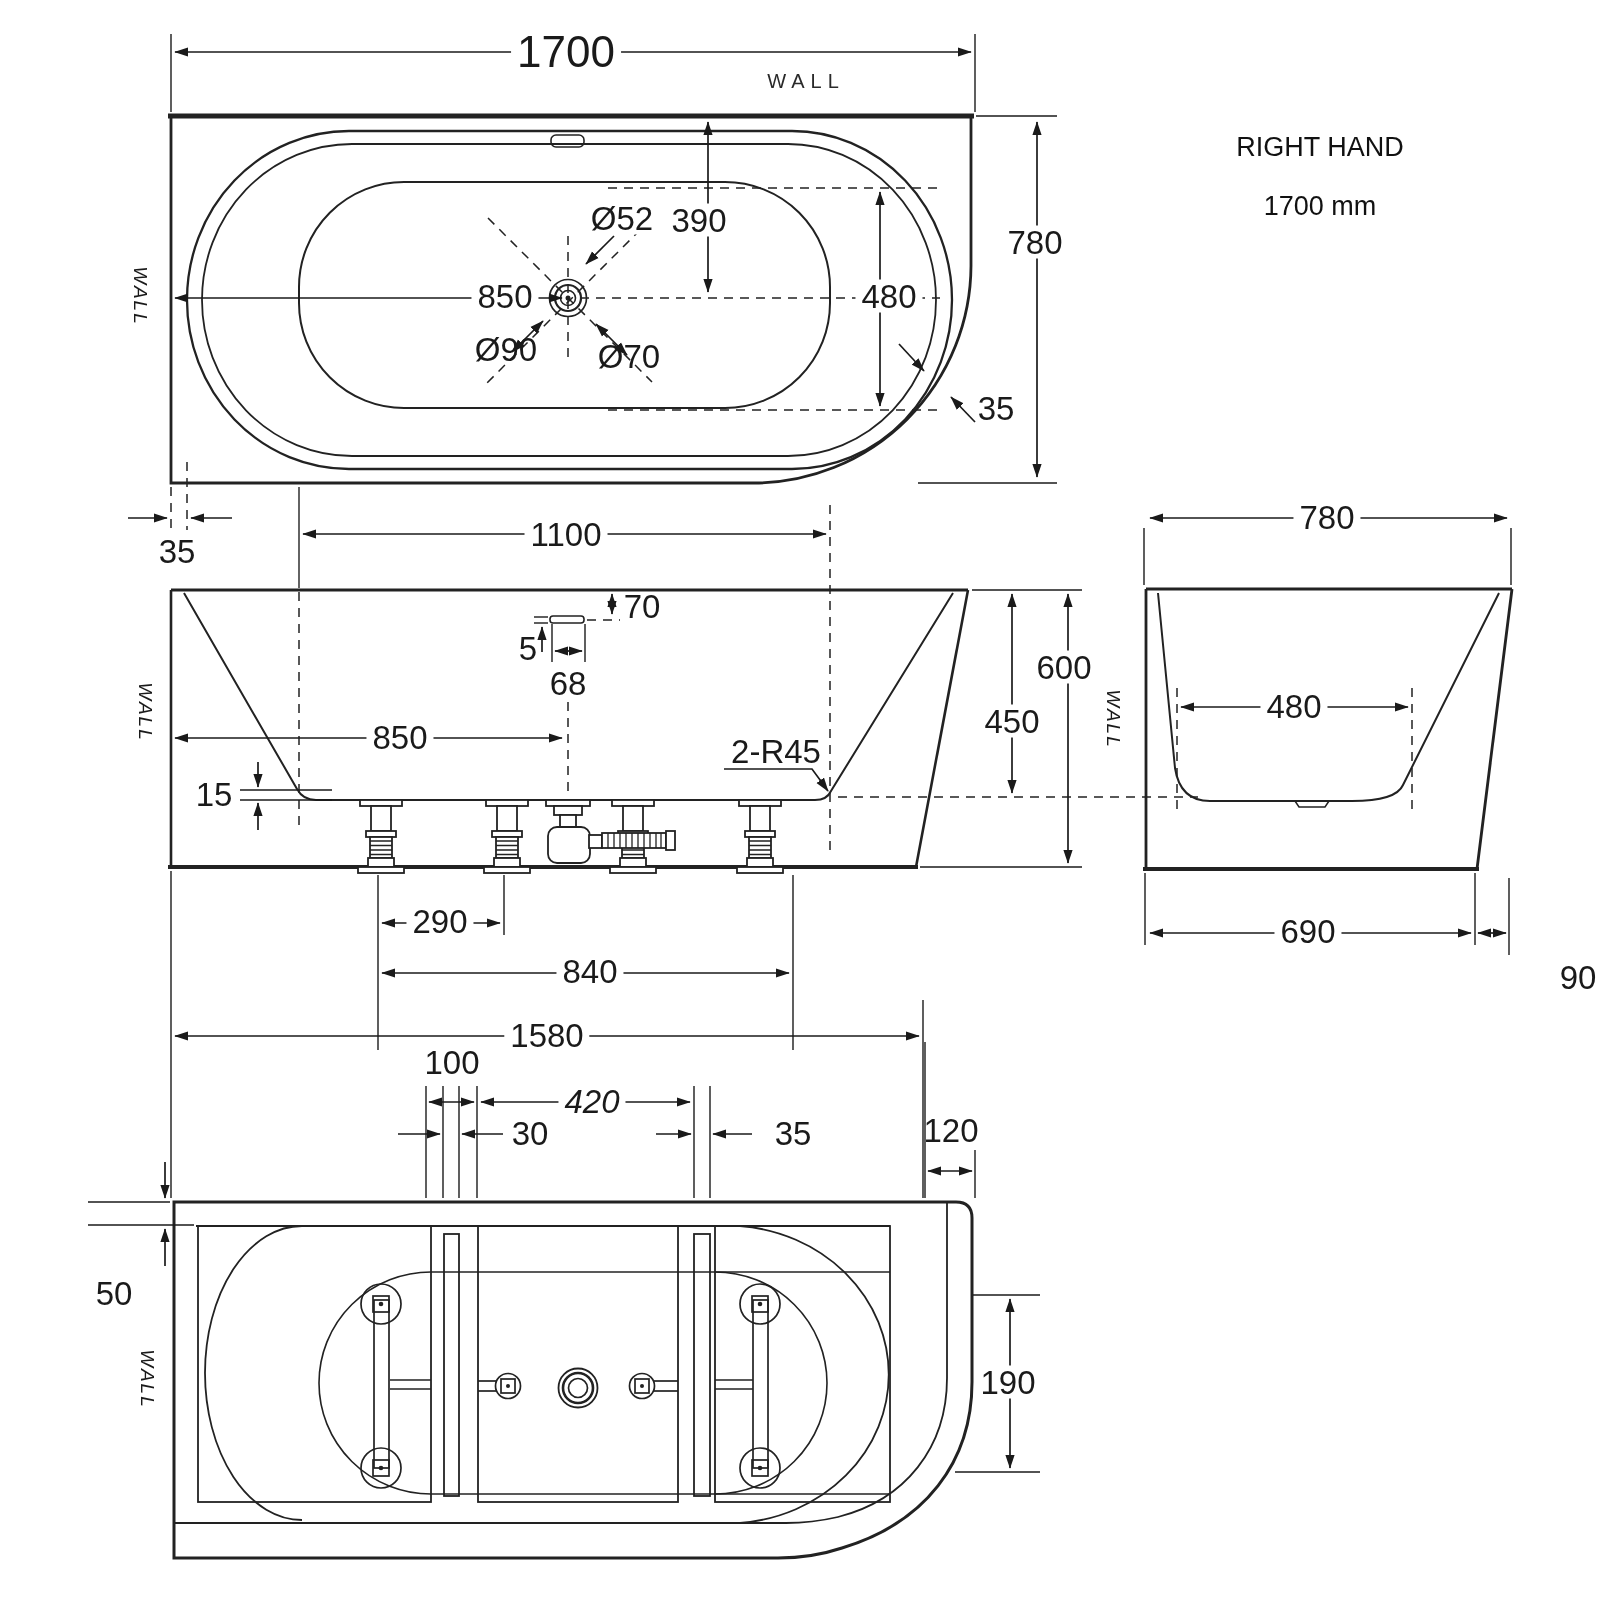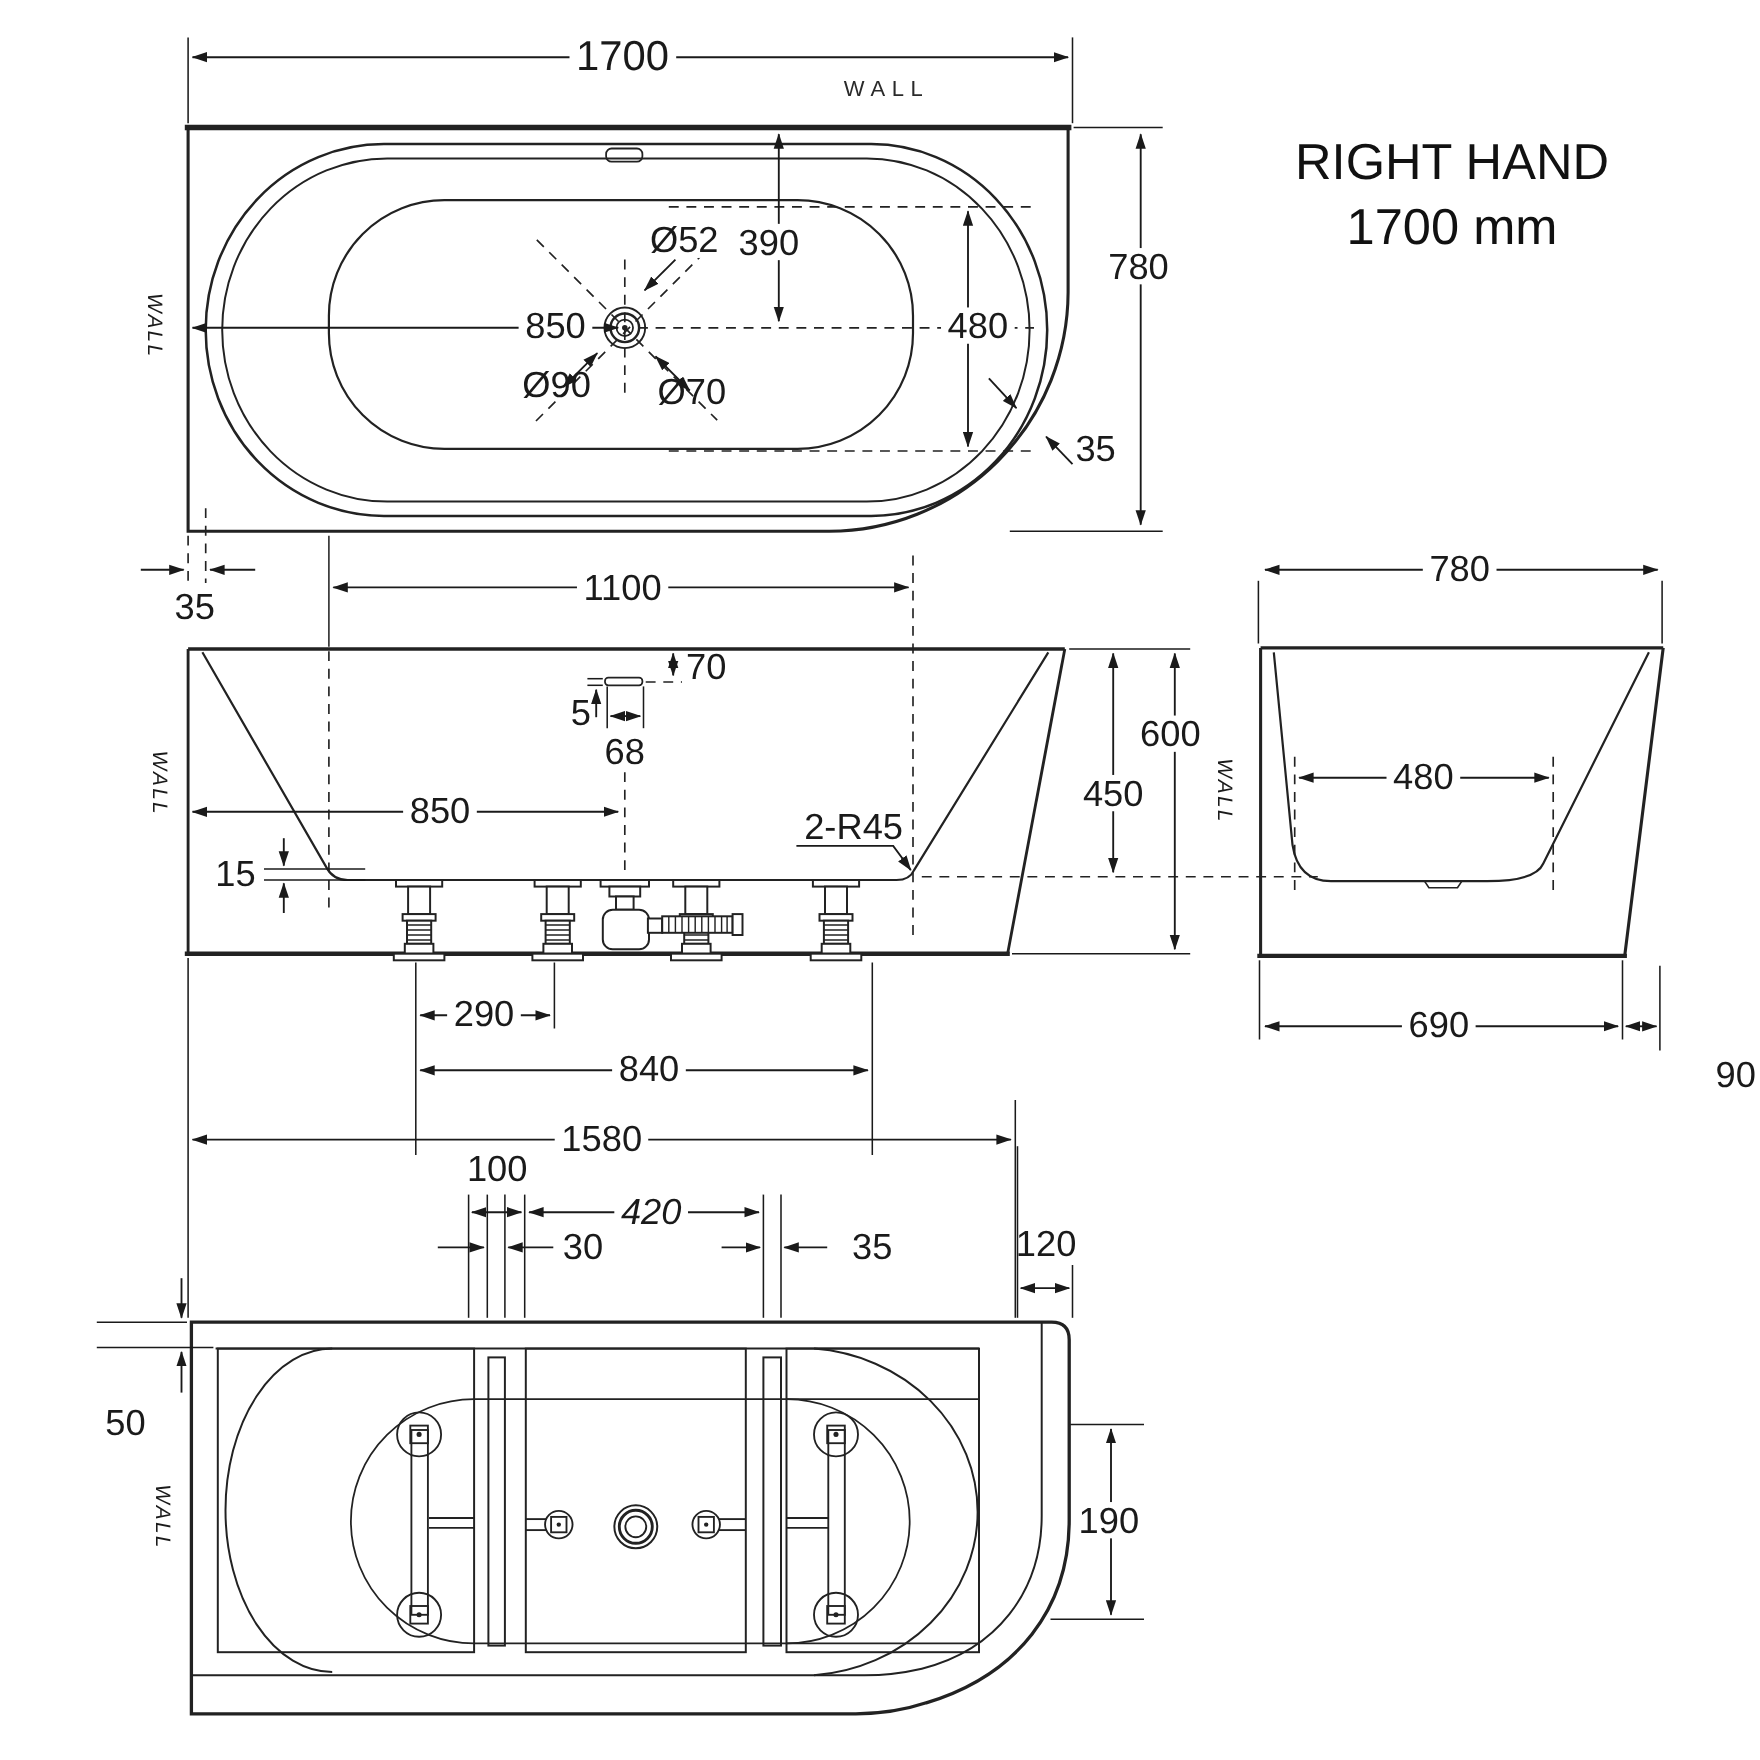--- a/index.html
+++ b/index.html
@@ -8,21 +8,21 @@
     font-family:"Liberation Sans", sans-serif;color:#1a1a1a;
   }
   .stage svg{position:absolute;left:0;top:0;}
   .lbl{
     position:absolute;transform:translate(-50%,-50%);
     font-size:33px;line-height:1;white-space:nowrap;color:#1a1a1a;
   }
   .bg{background:#ffffff;padding:0 6px;}
   .rot{transform:translate(-50%,-50%) rotate(90deg);font-size:19px;font-style:italic;letter-spacing:2px;}
   .wall-top{font-size:20px;letter-spacing:6px;font-style:normal;color:#2a2a2a;}
-  .title{font-size:46px;color:#111;}
+  .title{font-size:27px;color:#111;}
 </style>
 </head>
 <body>
 
 <div class="stage">
 
 <svg width="1600" height="1600" viewBox="0 0 1600 1600">
   <defs>
     <marker id="ah" viewBox="0 0 12 8" refX="11.3" refY="4" markerWidth="14" markerHeight="10" orient="auto-start-reverse" markerUnits="userSpaceOnUse">
       <path d="M0,0 L12,4 L0,8 Z" fill="#1a1a1a"></path>
@@ -303,21 +303,21 @@
 
   <div class="lbl title" style="left:1320px;top:147px;">RIGHT HAND</div>
   <div class="lbl title" style="left:1320px;top:206px;">1700 mm</div>
 
   <div class="lbl wall-top" style="left:806px;top:81px;">WALL</div>
   <div class="lbl rot" style="left:140px;top:296px;">WALL</div>
   <div class="lbl rot" style="left:145px;top:712px;">WALL</div>
   <div class="lbl rot" style="left:1113px;top:719px;">WALL</div>
   <div class="lbl rot" style="left:147px;top:1379px;">WALL</div>
 
-  <div class="lbl bg" style="left:566px;top:52px;font-size:38px;">1700</div>
+  <div class="lbl bg" style="left:566px;top:52px;font-size:44px;">1700</div>
   <div class="lbl bg" style="left:1035px;top:242px;">780</div>
   <div class="lbl bg" style="left:505px;top:296px;">850</div>
   <div class="lbl bg" style="left:622px;top:218px;">Ø52</div>
   <div class="lbl bg" style="left:699px;top:220px;">390</div>
   <div class="lbl bg" style="left:889px;top:296px;">480</div>
   <div class="lbl" style="left:506px;top:349px;">Ø90</div>
   <div class="lbl" style="left:629px;top:356px;">Ø70</div>
   <div class="lbl" style="left:177px;top:551px;">35</div>
   <div class="lbl" style="left:996px;top:408px;">35</div>
 

